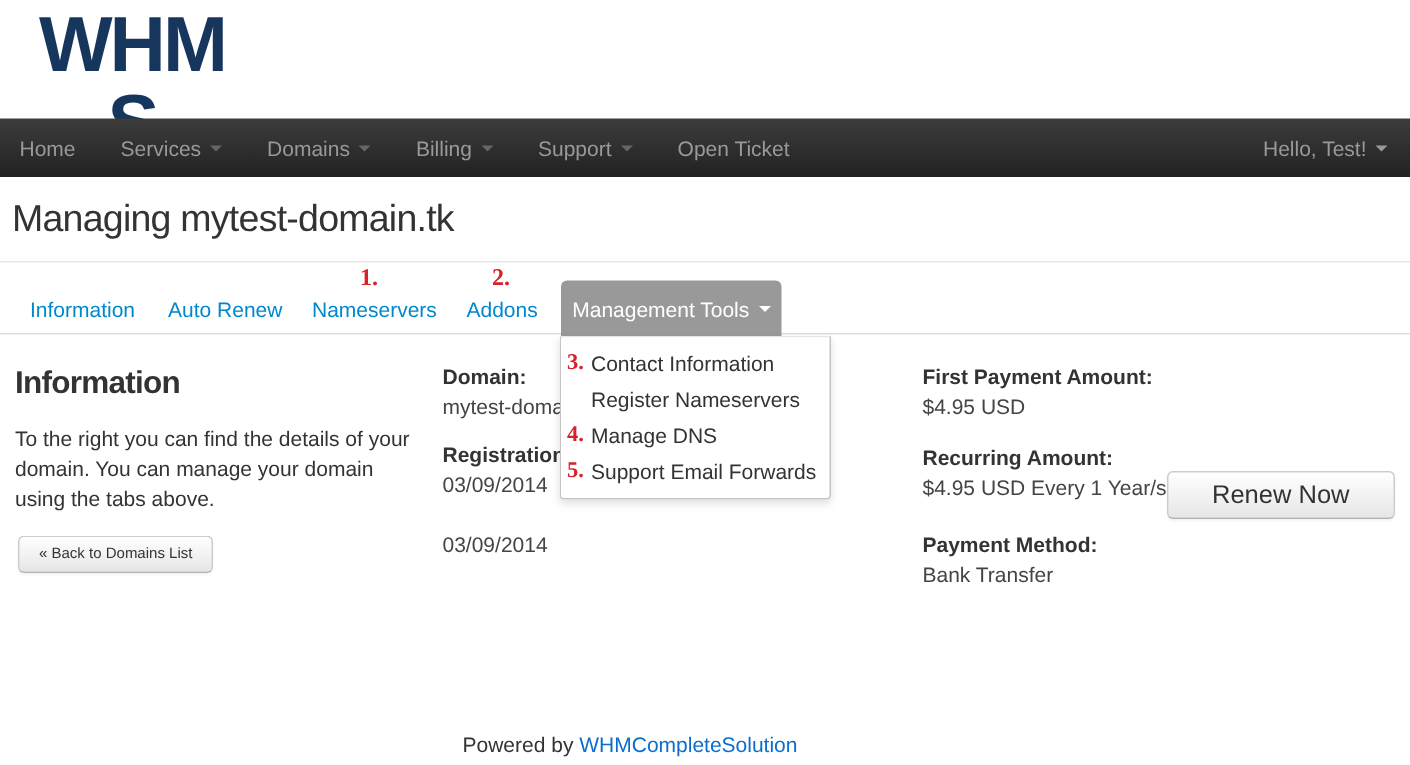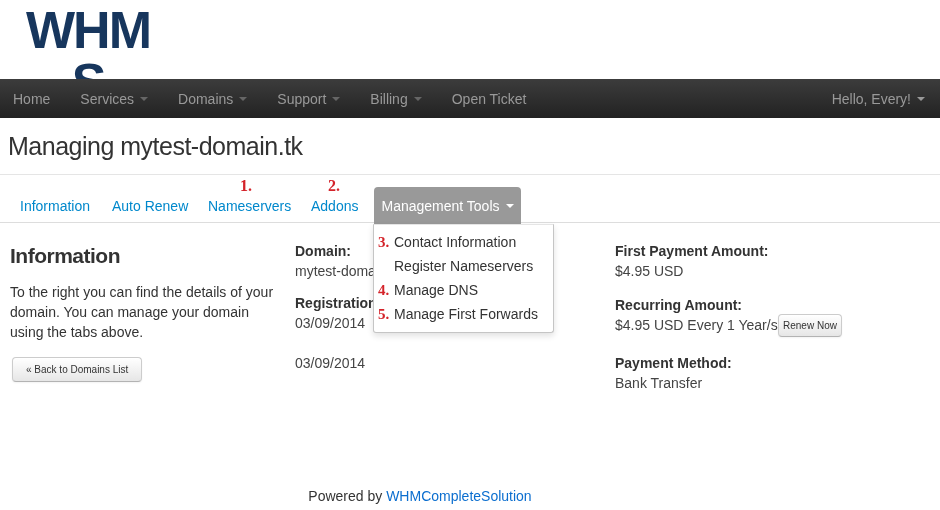--- a/index.html
+++ b/index.html
@@ -56,21 +56,21 @@
          font-family:"Liberation Sans","DejaVu Sans",sans-serif; }
   .back-btn { position:absolute; left:12px; top:357px; padding:6px 13px; }
 
   .col-group { position:absolute; font-size:14px; line-height:20px; }
   .col-group .lbl { font-weight:bold; color:#333; }
   .col-group .val { color:#444; }
   .mid { left:295px; width:260px; }
   .right { left:615px; width:300px; }
   .g1 { top:241px; } .g2m { top:293px; } .g2r { top:295px; } .g3 { top:353px; }
 
-  .renew-btn { position:absolute; left:778px; top:314px; padding:5px 4px; font-size:10px; }
+  .renew-btn { position:absolute; left:778px; top:314px; padding:5px 29px; font-size:17px; }
 
   
   .footer { position:absolute; left:0; top:488px; width:840px; text-align:center; font-size:14px; color:#333; }
   .footer a { color:#0b6ecf; text-decoration:none; cursor:pointer; }
 </style>
 </head>
 <body>
 
 <div class="page">
 
@@ -115,34 +115,34 @@
       </div>
       <div class="nav-item">
         <span>Services</span>
         <span class="caret"></span>
       </div>
       <div class="nav-item">
         <span>Domains</span>
         <span class="caret"></span>
       </div>
       <div class="nav-item">
+        <span>Billing</span>
+        <span class="caret"></span>
+      </div>
+      <div class="nav-item">
         <span>Support</span>
         <span class="caret"></span>
       </div>
       <div class="nav-item">
-        <span>Billing</span>
-        <span class="caret"></span>
-      </div>
-      <div class="nav-item">
         <span>Open Ticket</span>
       </div>
     </div>
     <div class="nav-right">
       <div class="nav-item">
-        <span>Hello, Every!</span>
+        <span>Hello, Test!</span>
         <span class="caret light"></span>
       </div>
     </div>
   </nav>
 
   <h1 class="page-title">Managing mytest-domain.tk</h1>
 
   <div class="tabbar">
     <a class="tab-link tab-info">Information</a>
     <a class="tab-link tab-autorenew">Auto Renew</a>
@@ -164,21 +164,21 @@
     <div class="dd-item">
       <span class="dd-num"></span>
       <span>Register Nameservers</span>
     </div>
     <div class="dd-item">
       <span class="dd-num">4.</span>
       <span>Manage DNS</span>
     </div>
     <div class="dd-item">
       <span class="dd-num">5.</span>
-      <span>Manage First Forwards</span>
+      <span>Support Email Forwards</span>
     </div>
   </div>
 
   <h2 class="info-heading">Information</h2>
   <p class="info-desc">To the right you can find the details of your domain. You can manage your domain using the tabs above.</p>
   <button class="btn back-btn">« Back to Domains List</button>
 
   <div class="col-group mid g1">
     <div class="lbl">Domain:</div>
     <div class="val">mytest-domain.tk</div>

